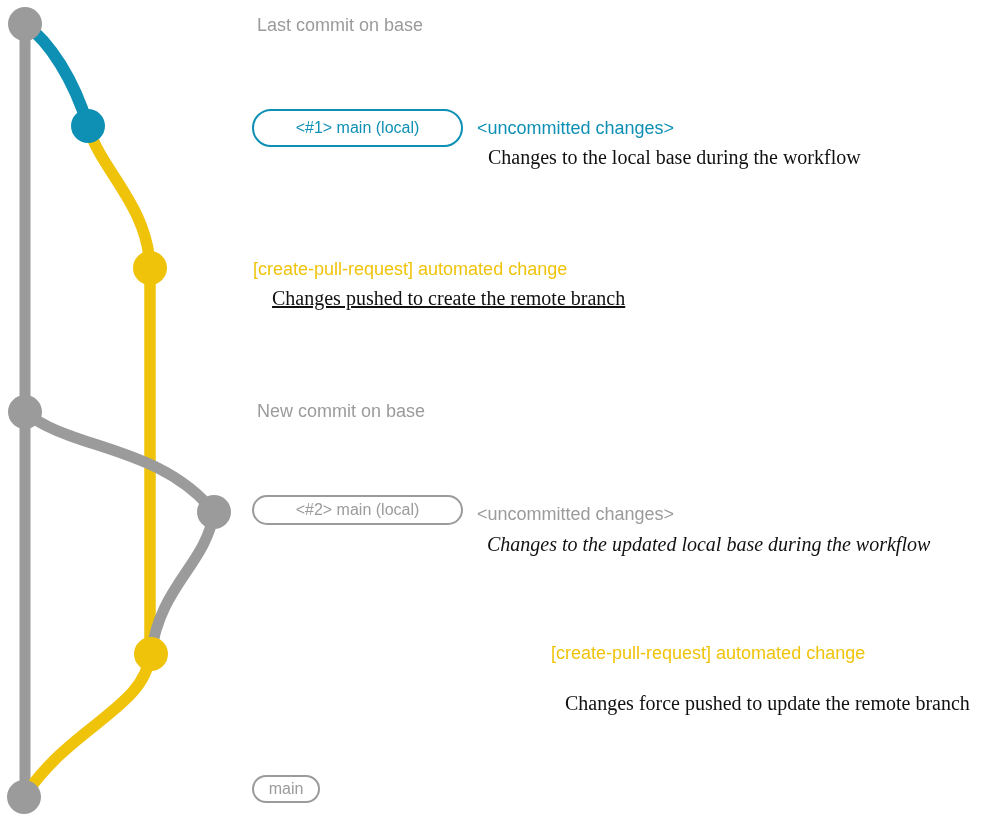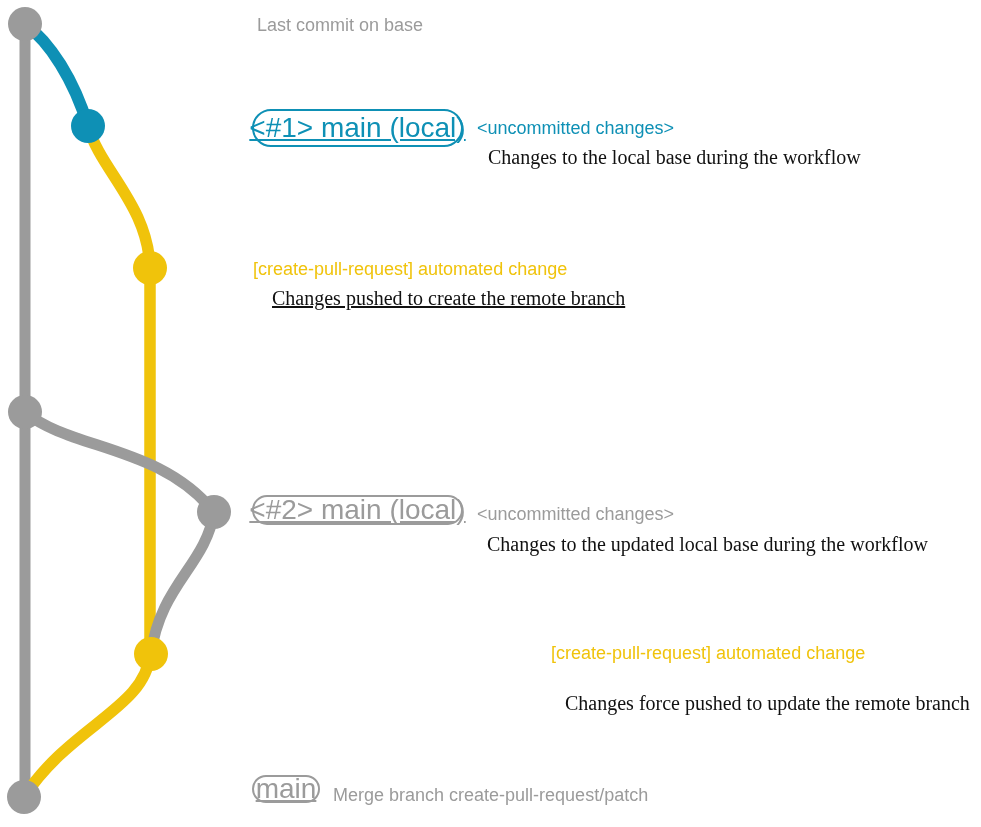--- a/index.html
+++ b/index.html
@@ -22,21 +22,21 @@
   .txt{position:absolute;white-space:nowrap;}
   .sans{font-size:18px;line-height:26px;font-family:"Liberation Sans","DejaVu Sans",sans-serif;}
   .serif{font-size:20px;line-height:24px;color:var(--ink);font-family:"Liberation Serif","DejaVu Serif",serif;}
   .c-gray{color:var(--gray);}
   .c-blue{color:var(--blue);}
   .c-yellow{color:var(--yellow);}
 
   .pill{
     position:absolute;display:flex;align-items:center;justify-content:center;
     box-sizing:border-box;border:2px solid;border-radius:19px;
-    font-size:28px;background:var(--bg);white-space:nowrap;text-decoration:underline;
+    font-size:16px;background:var(--bg);white-space:nowrap;
   }
   .pill.b-blue{border-color:var(--blue);color:var(--blue);}
   .pill.b-gray{border-color:var(--gray);color:var(--gray);}
   .pill.b-yellow{border-color:var(--yellow);color:var(--yellow);}
 </style>
 </head>
 <body>
 
 <div class="stage">
 
@@ -58,24 +58,24 @@
 
   <div class="txt sans c-gray" style="left:257px;top:12px;">Last commit on base</div>
 
   <div class="pill b-blue" style="left:252px;top:109px;width:211px;height:38px;">&lt;#1&gt; main (local)</div>
   <div class="txt sans c-blue" style="left:477px;top:115px;">&lt;uncommitted changes&gt;</div>
   <div class="txt serif" style="left:488px;top:145px;">Changes to the local base during the workflow</div>
 
   <div class="txt sans c-yellow" style="left:253px;top:256px;">[create-pull-request] automated change</div>
   <div class="txt serif" style="left:272px;top:286px;text-decoration:underline;">Changes pushed to create the remote branch</div>
 
+  <div class="txt sans c-gray" style="left:257px;top:398px;">New commit on base</div>
 
   <div class="pill b-gray" style="left:252px;top:495px;width:211px;height:30px;">&lt;#2&gt; main (local)</div>
   <div class="txt sans c-gray" style="left:477px;top:501px;">&lt;uncommitted changes&gt;</div>
-  <div class="txt serif" style="left:487px;top:532px;">Changes to the updated local base during the workflow</div>
+  <div class="txt serif" style="left:487px;top:532px;font-style:italic;">Changes to the updated local base during the workflow</div>
 
   <div class="txt sans c-yellow" style="left:551px;top:640px;">[create-pull-request] automated change</div>
   <div class="txt serif" style="left:565px;top:691px;">Changes force pushed to update the remote branch</div>
 
   <div class="pill b-gray" style="left:252px;top:775px;width:68px;height:28px;">main</div>
-  <div class="txt sans c-gray" style="left:333px;top:782px;">Merge branch create-pull-request/patch</div>
 
 </div>
 
 </body></html>

